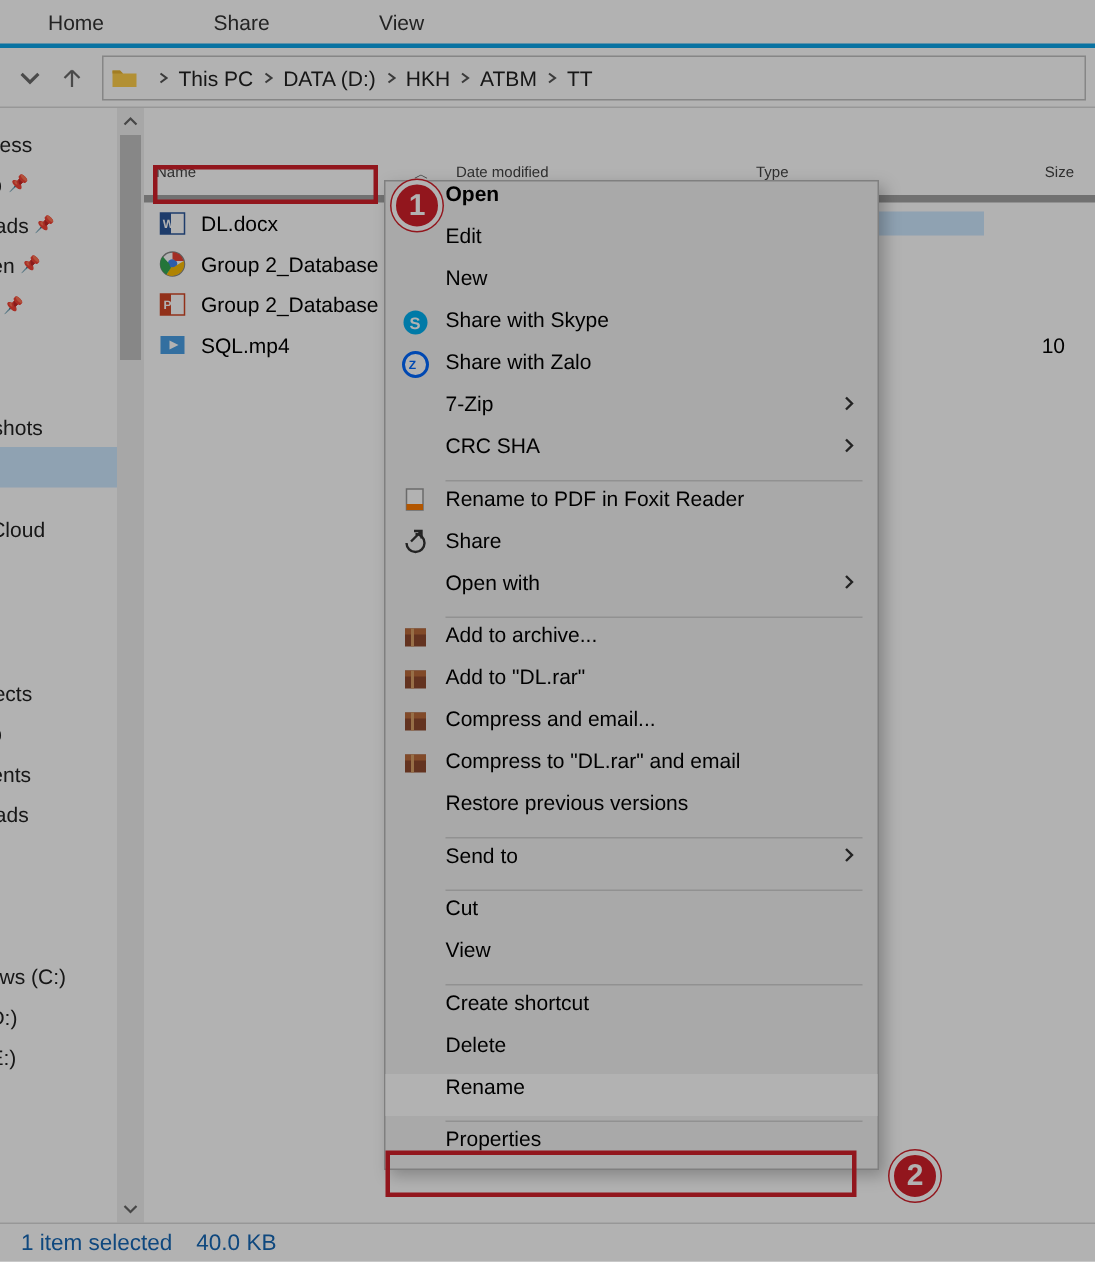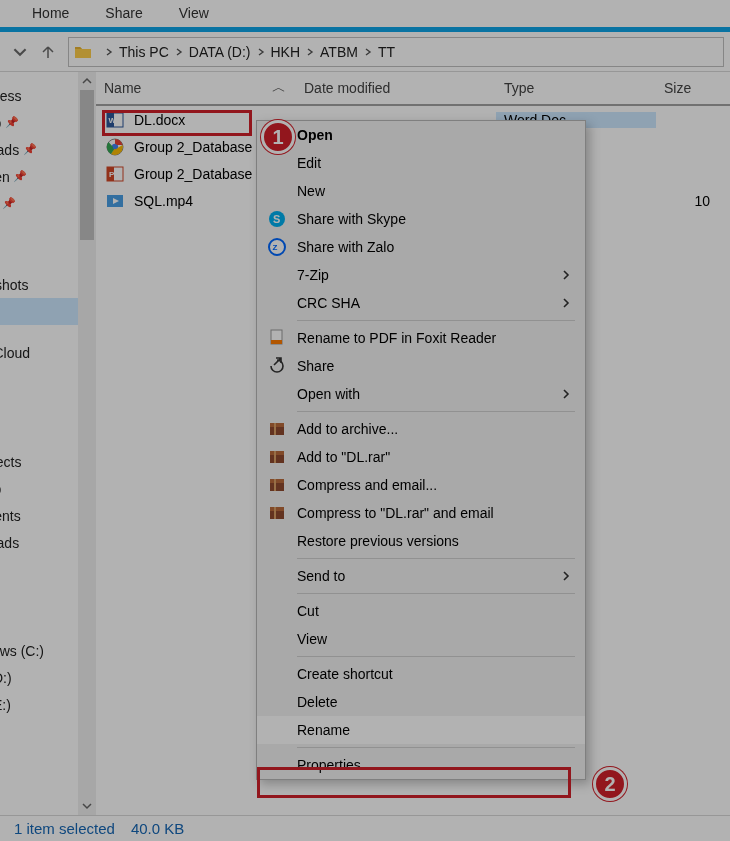--- a/index.html
+++ b/index.html
@@ -1,19 +1,19 @@
 <!DOCTYPE html>
 <html><head>
 <meta charset="utf-8">
 <style>
   * { box-sizing: border-box; font-family: "Segoe UI", Arial, sans-serif; }
   body { margin: 0; width: 730px; height: 841px; overflow: hidden; background: #fff; position: relative; }
 
   
-  .ribbon { height: 32px; display: flex; align-items: flex-end; padding-left: 14px; font-size: 14px; border-bottom: 5px solid #0ea5e9; }
+  .ribbon { height: 32px; display: flex; align-items: flex-end; padding-left: 14px; font-size: 14px; border-bottom: 3px solid #0ea5e9; gap: 37px; }
   .ribbon .tab { padding: 6px 18px 6px 18px; color: #333; }
 
   
   .addrbar { height: 40px; display: flex; align-items: center; padding: 4px 6px; border-bottom: 1px solid #d9d9d9; }
   .navbtn { width: 28px; height: 28px; display: flex; align-items: center; justify-content: center; color: #6b6b6b; }
   .navbtn svg { width: 14px; height: 14px; }
   .navbtn.up svg { width: 16px; height: 16px; }
   .crumb-box { flex: 1; height: 30px; border: 1px solid #c0c0c0; margin-left: 6px; display: flex; align-items: center; padding: 0 4px; font-size: 14px; }
   .crumb-box .folder-ic { width: 20px; height: 20px; margin-right: 6px; }
   .crumb-sep { color: #666; margin: 0 6px; display:inline-flex; align-items:center;}
@@ -28,42 +28,42 @@
   .side-item.sel { background: #cde8ff; }
   .pin { color:#777; margin-left:4px; font-size:11px; }
   .scroll-stub { position:absolute; right:0; top:0; width:18px; height:100%; background:#f0f0f0; }
   .scroll-btn { width:18px;height:18px;display:flex;align-items:center;justify-content:center;color:#666;background:#f0f0f0;}
   .scroll-btn svg{width:10px;height:10px;}
   .scroll-track{position:absolute;top:18px;bottom:18px;left:0;right:0;}
   .scroll-thumb{position:absolute;top:0;left:2px;right:2px;height:150px;background:#c2c2c2;}
   .scroll-bot{position:absolute;bottom:0;}
 
   .filepane { flex:1; position: relative; }
-  .cols { height: 34px; display:flex; align-items:center; border-bottom:2px solid #a3a3a3; font-size:14px; color:#444; }
+  .cols { height: 34px; display:flex; align-items:center; border-bottom:5px solid #a3a3a3; font-size:10px; color:#444;margin-top:29px; }
   .col { padding-left:8px; }
   .col.name { width:200px; display:flex; align-items:center; }
   .sort-ind{margin-left:auto; margin-right:10px;color:#666;}
   .col.date { width:200px; }
   .col.type { width:160px; }
-  .col.size { width:60px; }
+  .col.size { width:60px; text-align:right;}
   .rows { font-size:14px; }
   .row { height:27px; display:flex; align-items:center; }
   .row .c-name { width:200px; padding-left:10px; display:flex; align-items:center; white-space:nowrap; overflow:hidden; }
   .row .c-date { width:200px; }
   .row .c-type { width:160px; white-space:nowrap; overflow:hidden; padding-left:8px;}
   .row .c-size { width:60px; text-align:right; padding-right:6px;}
   .row.sel .c-type { background:#cde8ff; }
   .file-ic { width:18px; height:18px; margin-right:10px; flex-shrink:0; display:inline-flex;align-items:center;justify-content:center;}
 
   
   .hl-box { position:absolute; border:3px solid #d2202a; }
 
   
   .ctx { position:absolute; background:#f2f2f2; border:1px solid #b7b7b7; box-shadow: 4px 4px 10px rgba(0,0,0,0.25); font-size:14px; width:330px; }
-  .ctx .mi { height:28px; display:flex; align-items:center; padding:0 14px 0 40px; position:relative; }
+  .ctx .mi { height:28px; display:flex; padding:0 14px 0 40px; position:relative; }
   .ctx .mi.bold { font-weight:600; }
   .ctx .mi .arr { margin-left:auto; color:#333; }
   .ctx .mi .mic { position:absolute; left:10px; width:20px; height:20px; display:flex;align-items:center;justify-content:center; }
   .ctx .sep { height:1px; background:#d0d0d0; margin:3px 10px 3px 40px; }
   .ctx .mi.hl { background:#fff; }
 
   
   .hl-rename { position:absolute; border:3px solid #d2202a; }
 
   

